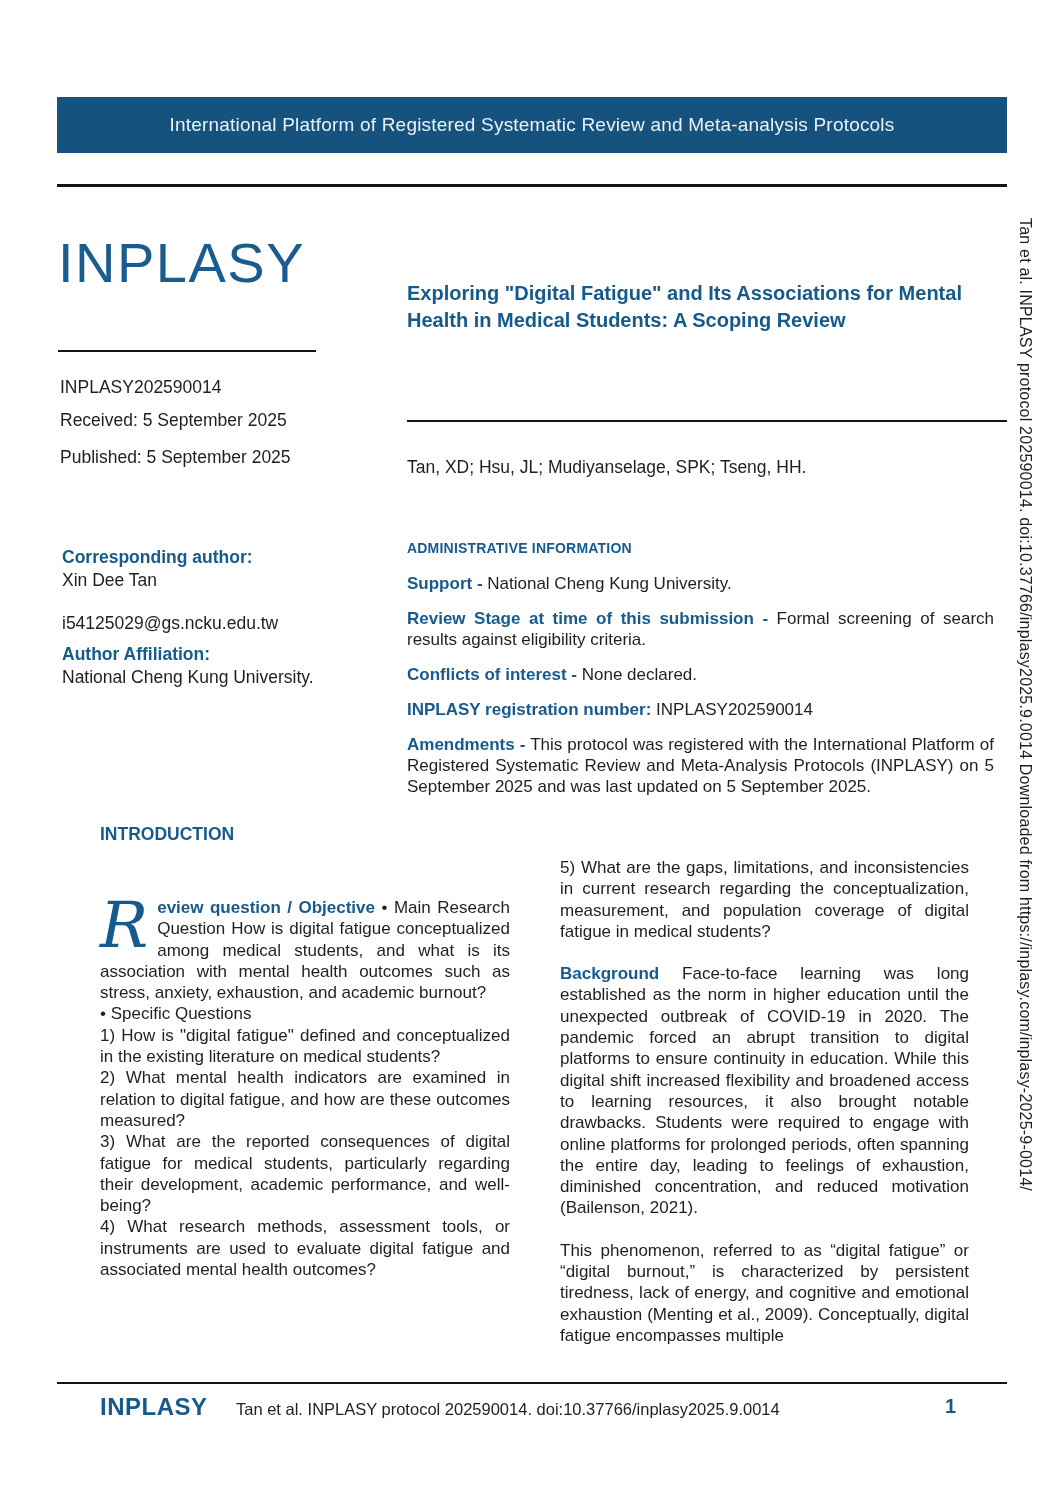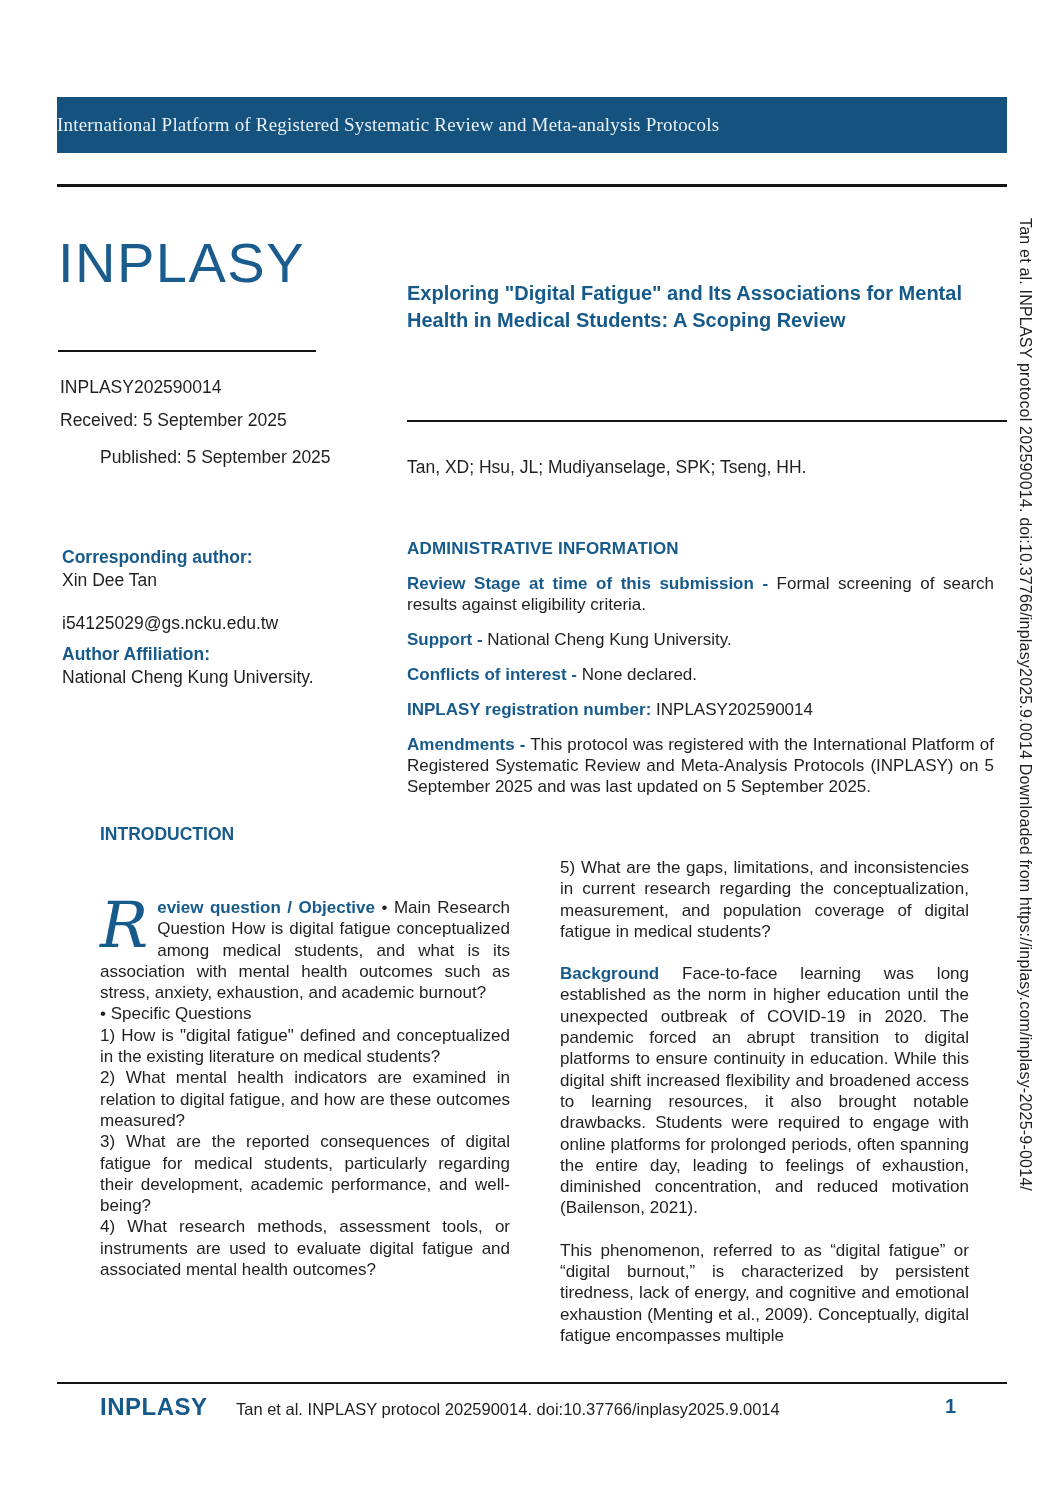--- a/index.html
+++ b/index.html
@@ -3,44 +3,44 @@
 <meta charset="utf-8">
 <style>
   html,body{margin:0;padding:0;background:#ffffff;}
   .page{
     position:relative;width:1058px;height:1497px;background:#ffffff;overflow:hidden;
     font-family:"Liberation Sans", sans-serif;color:#1f1f1f;
   }
   .banner{
     position:absolute;left:57px;top:97px;width:950px;height:56px;
     background:#15527d;color:#eaf2f8;font-size:19px;letter-spacing:.2px;
-    display:flex;align-items:center;justify-content:flex-start;font-family:Liberation Serif, serif;
+    display:flex;align-items:center;justify-content:center;
   }
   .rule{position:absolute;background:#141414;}
   .rule-top{left:57px;top:184px;width:950px;height:3px;}
   .rule-logo{left:58px;top:350px;width:258px;height:2px;}
   .rule-title{left:407px;top:420px;width:600px;height:2px;}
   .rule-footer{left:57px;top:1382px;width:950px;height:2px;}
   .logo{
     position:absolute;left:58px;top:230px;font-size:56px;color:#1a5c8e;
     letter-spacing:1.5px;font-weight:400;
   }
   .meta{position:absolute;left:60px;top:371px;font-size:17.5px;line-height:33px;}
-  .meta .pub{margin-top:4px;margin-left:40px;}
+  .meta .pub{margin-top:4px;}
   .corr{position:absolute;left:62px;top:546px;font-size:17.5px;line-height:23px;width:300px;}
   .lbl{color:#175a8c;font-weight:bold;}
   .corr .email{margin-top:20px;}
   .corr .aff{margin-top:8px;}
   .title{
     position:absolute;left:407px;top:280px;width:575px;
     font-size:20px;font-weight:bold;color:#155a8a;line-height:27px;
   }
   .authors{position:absolute;left:407px;top:457px;font-size:17.5px;}
   .admin{position:absolute;left:407px;top:538px;width:587px;font-size:17px;line-height:21px;}
-  .admin-h{color:#175a8c;font-weight:bold;font-size:17px;margin-bottom:14px;letter-spacing:.2px;}
+  .admin-h{color:#175a8c;font-weight:bold;font-size:14px;margin-bottom:14px;letter-spacing:.2px;}
   .admin p{margin:0 0 14px 0;text-align:justify;}
   .intro-h{position:absolute;left:100px;top:824px;font-size:17.5px;font-weight:bold;color:#175a8c;}
   .col{position:absolute;font-size:17px;line-height:21.3px;}
   .col p{margin:0;text-align:justify;}
   .col p.gap{margin-top:21px;}
   .col-left{left:100px;top:897px;width:410px;}
   .col-right{left:551px;top:857px;width:409px;margin-left:9px;}
   .dropcap{
     float:left;font-family:"DejaVu Serif", serif;font-style:italic;font-weight:400;
     font-size:64px;line-height:52px;height:58px;margin:2px 9px 0 0;color:#175a8c;
@@ -80,22 +80,22 @@
     <div class="lbl aff">Author Affiliation:</div>
     <div>National Cheng Kung University.</div>
   </div>
 
   <div class="title">Exploring "Digital Fatigue" and Its Associations for Mental Health in Medical Students: A Scoping Review</div>
   <div class="rule rule-title"></div>
   <div class="authors">Tan, XD; Hsu, JL; Mudiyanselage, SPK; Tseng, HH.</div>
 
   <div class="admin">
     <div class="admin-h">ADMINISTRATIVE INFORMATION</div>
+    <p><span class="lbl">Support -</span><span>  National Cheng Kung University.</span></p>
     <p><span class="lbl">Review Stage at time of this submission -</span><span> Formal screening of search results against eligibility criteria.</span></p>
-    <p><span class="lbl">Support -</span><span>  National Cheng Kung University.</span></p>
     <p><span class="lbl">Conflicts of interest -</span><span> None declared.</span></p>
     <p><span class="lbl">INPLASY registration number:</span><span> INPLASY202590014</span></p>
     <p><span class="lbl">Amendments -</span><span> This protocol was registered with the International Platform of Registered Systematic Review and Meta-Analysis Protocols (INPLASY) on 5 September 2025 and was last updated on 5 September 2025.</span></p>
   </div>
 
   <div class="intro-h">INTRODUCTION</div>
 
   <div class="col col-left">
     <p class="lead"><span class="dropcap">R</span><span class="lbl">eview question / Objective</span><span> • Main Research Question How is digital fatigue conceptualized among medical students, and what is its association with mental health outcomes such as stress, anxiety, exhaustion, and academic burnout?</span></p>
     <p>• Specific Questions</p>

